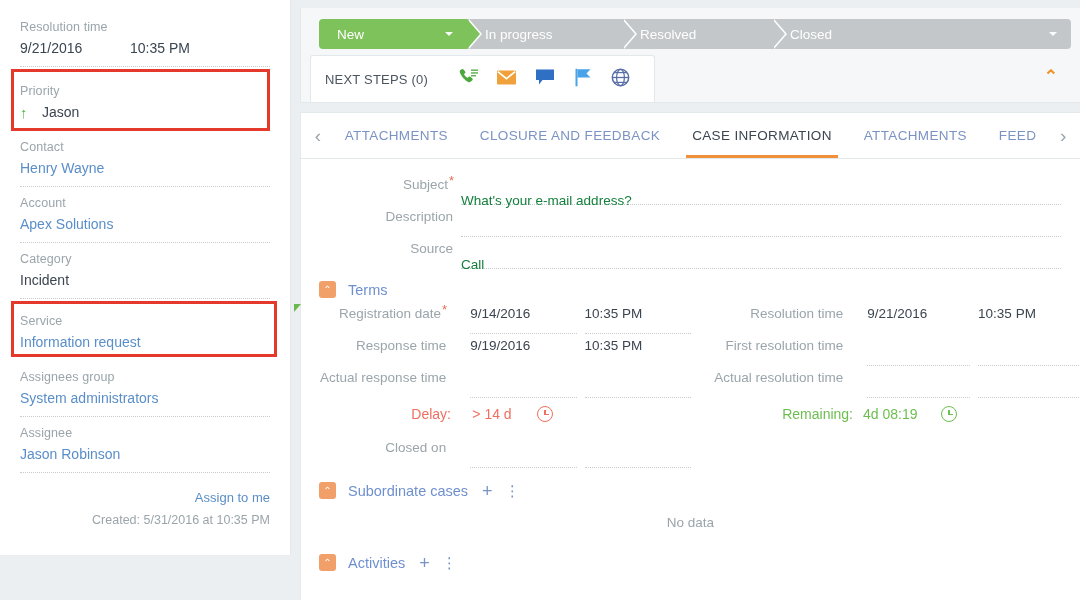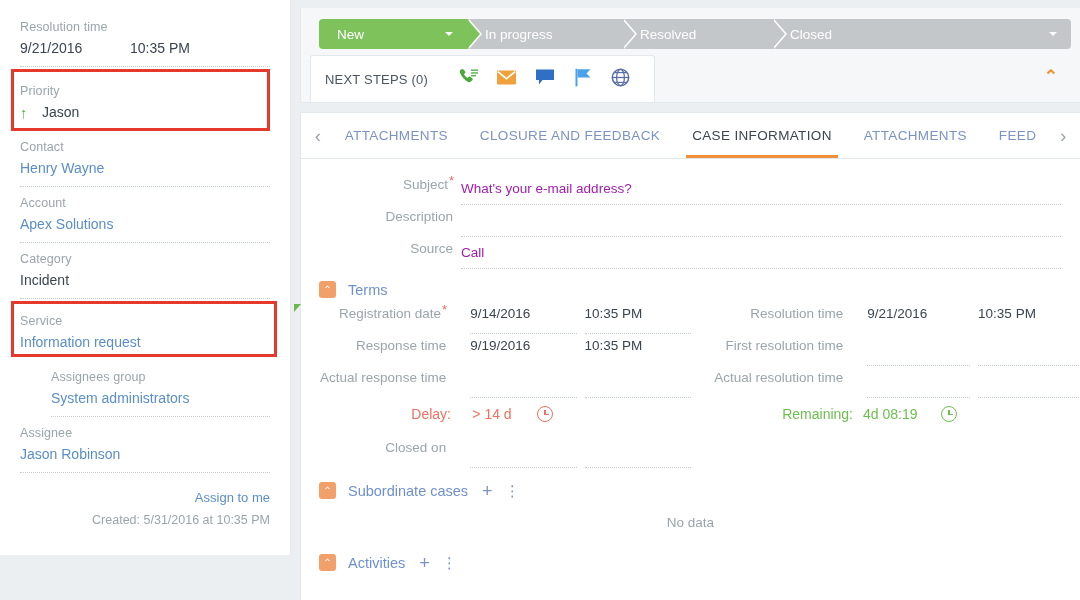--- a/index.html
+++ b/index.html
@@ -137,22 +137,22 @@
   }
 
   
   #form { position: relative; padding: 14px 0 0 0; }
   .frow { display: flex; align-items: flex-start; height: 32px; }
   .flabel {
     font-size: 13.5px; color: #9aa5ab; text-align: right;
     padding-top: 4px; position: relative; white-space: nowrap;
   }
   .fval {
-    font-size: 13.5px; color: #a21caf; padding-top: 4px;
-    border-bottom: 1px dotted #c6ccd0; align-self: stretch; margin-top: 4px;
+    font-size: 13.5px; color: #15803d; padding-top: 4px;
+    border-bottom: 1px dotted #c6ccd0; align-self: stretch; margin-top: 16px;
   }
   .req-star { color: #e8705a; font-size: 13px; position: relative; top: -4px; left: 1px; }
   .gflag {
     position: absolute; left: -7px; top: 2px; width: 0; height: 0;
     border-top: 8px solid #69b84d; border-right: 7px solid transparent;
   }
 
   
   #topfields .flabel { width: 160px; margin-left: 0; padding-right: 8px; }
   #topfields .fval { width: 600px; }
@@ -244,21 +244,21 @@
       <div class="sb-field dotted">
         <div class="sb-label">Category</div>
         <div class="sb-value">Incident</div>
       </div>
 
       <div class="sb-field" style="padding-top:6px;">
         <div class="sb-label">Service</div>
         <div class="sb-value link">Information request</div>
       </div>
 
-      <div class="sb-field dotted" style="margin-top:8px;margin-left:31px;">
+      <div class="sb-field dotted" style="margin-top:8px;">
         <div class="sb-label">Assignees group</div>
         <div class="sb-value link">System administrators</div>
       </div>
 
       <div class="sb-field dotted">
         <div class="sb-label">Assignee</div>
         <div class="sb-value link">Jason Robinson</div>
       </div>
 
       <div class="sb-assign-me">Assign to me</div>

